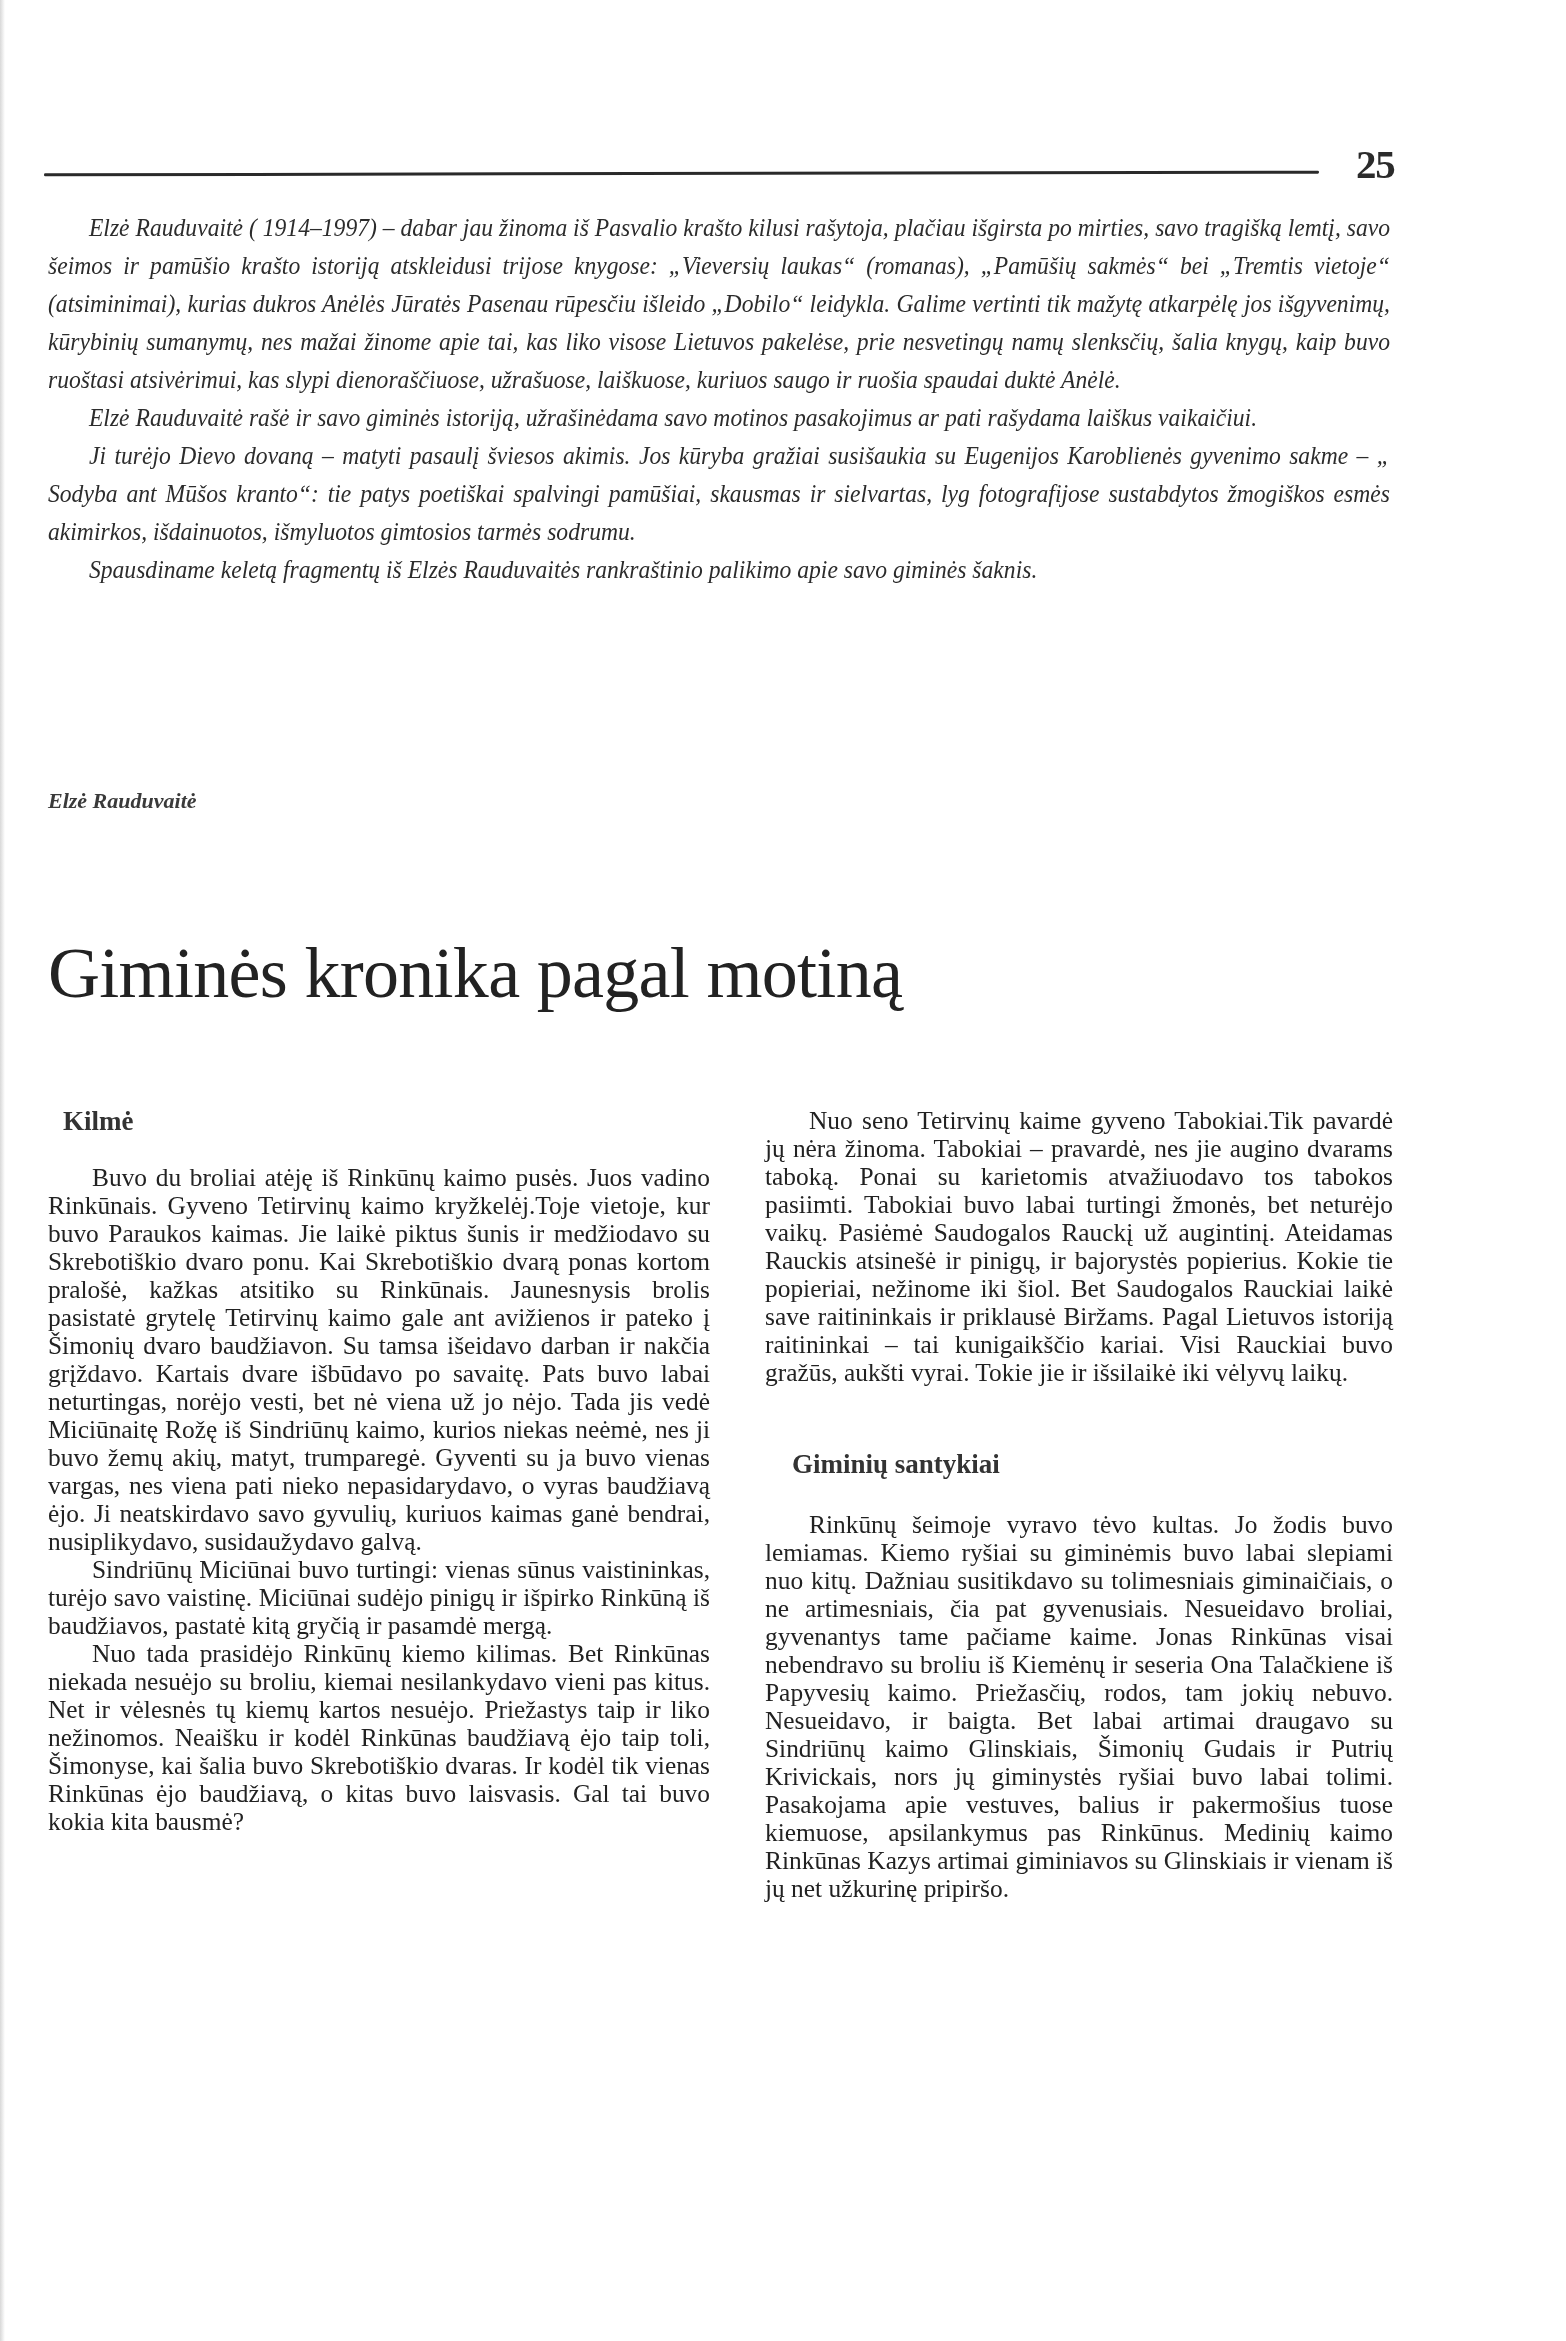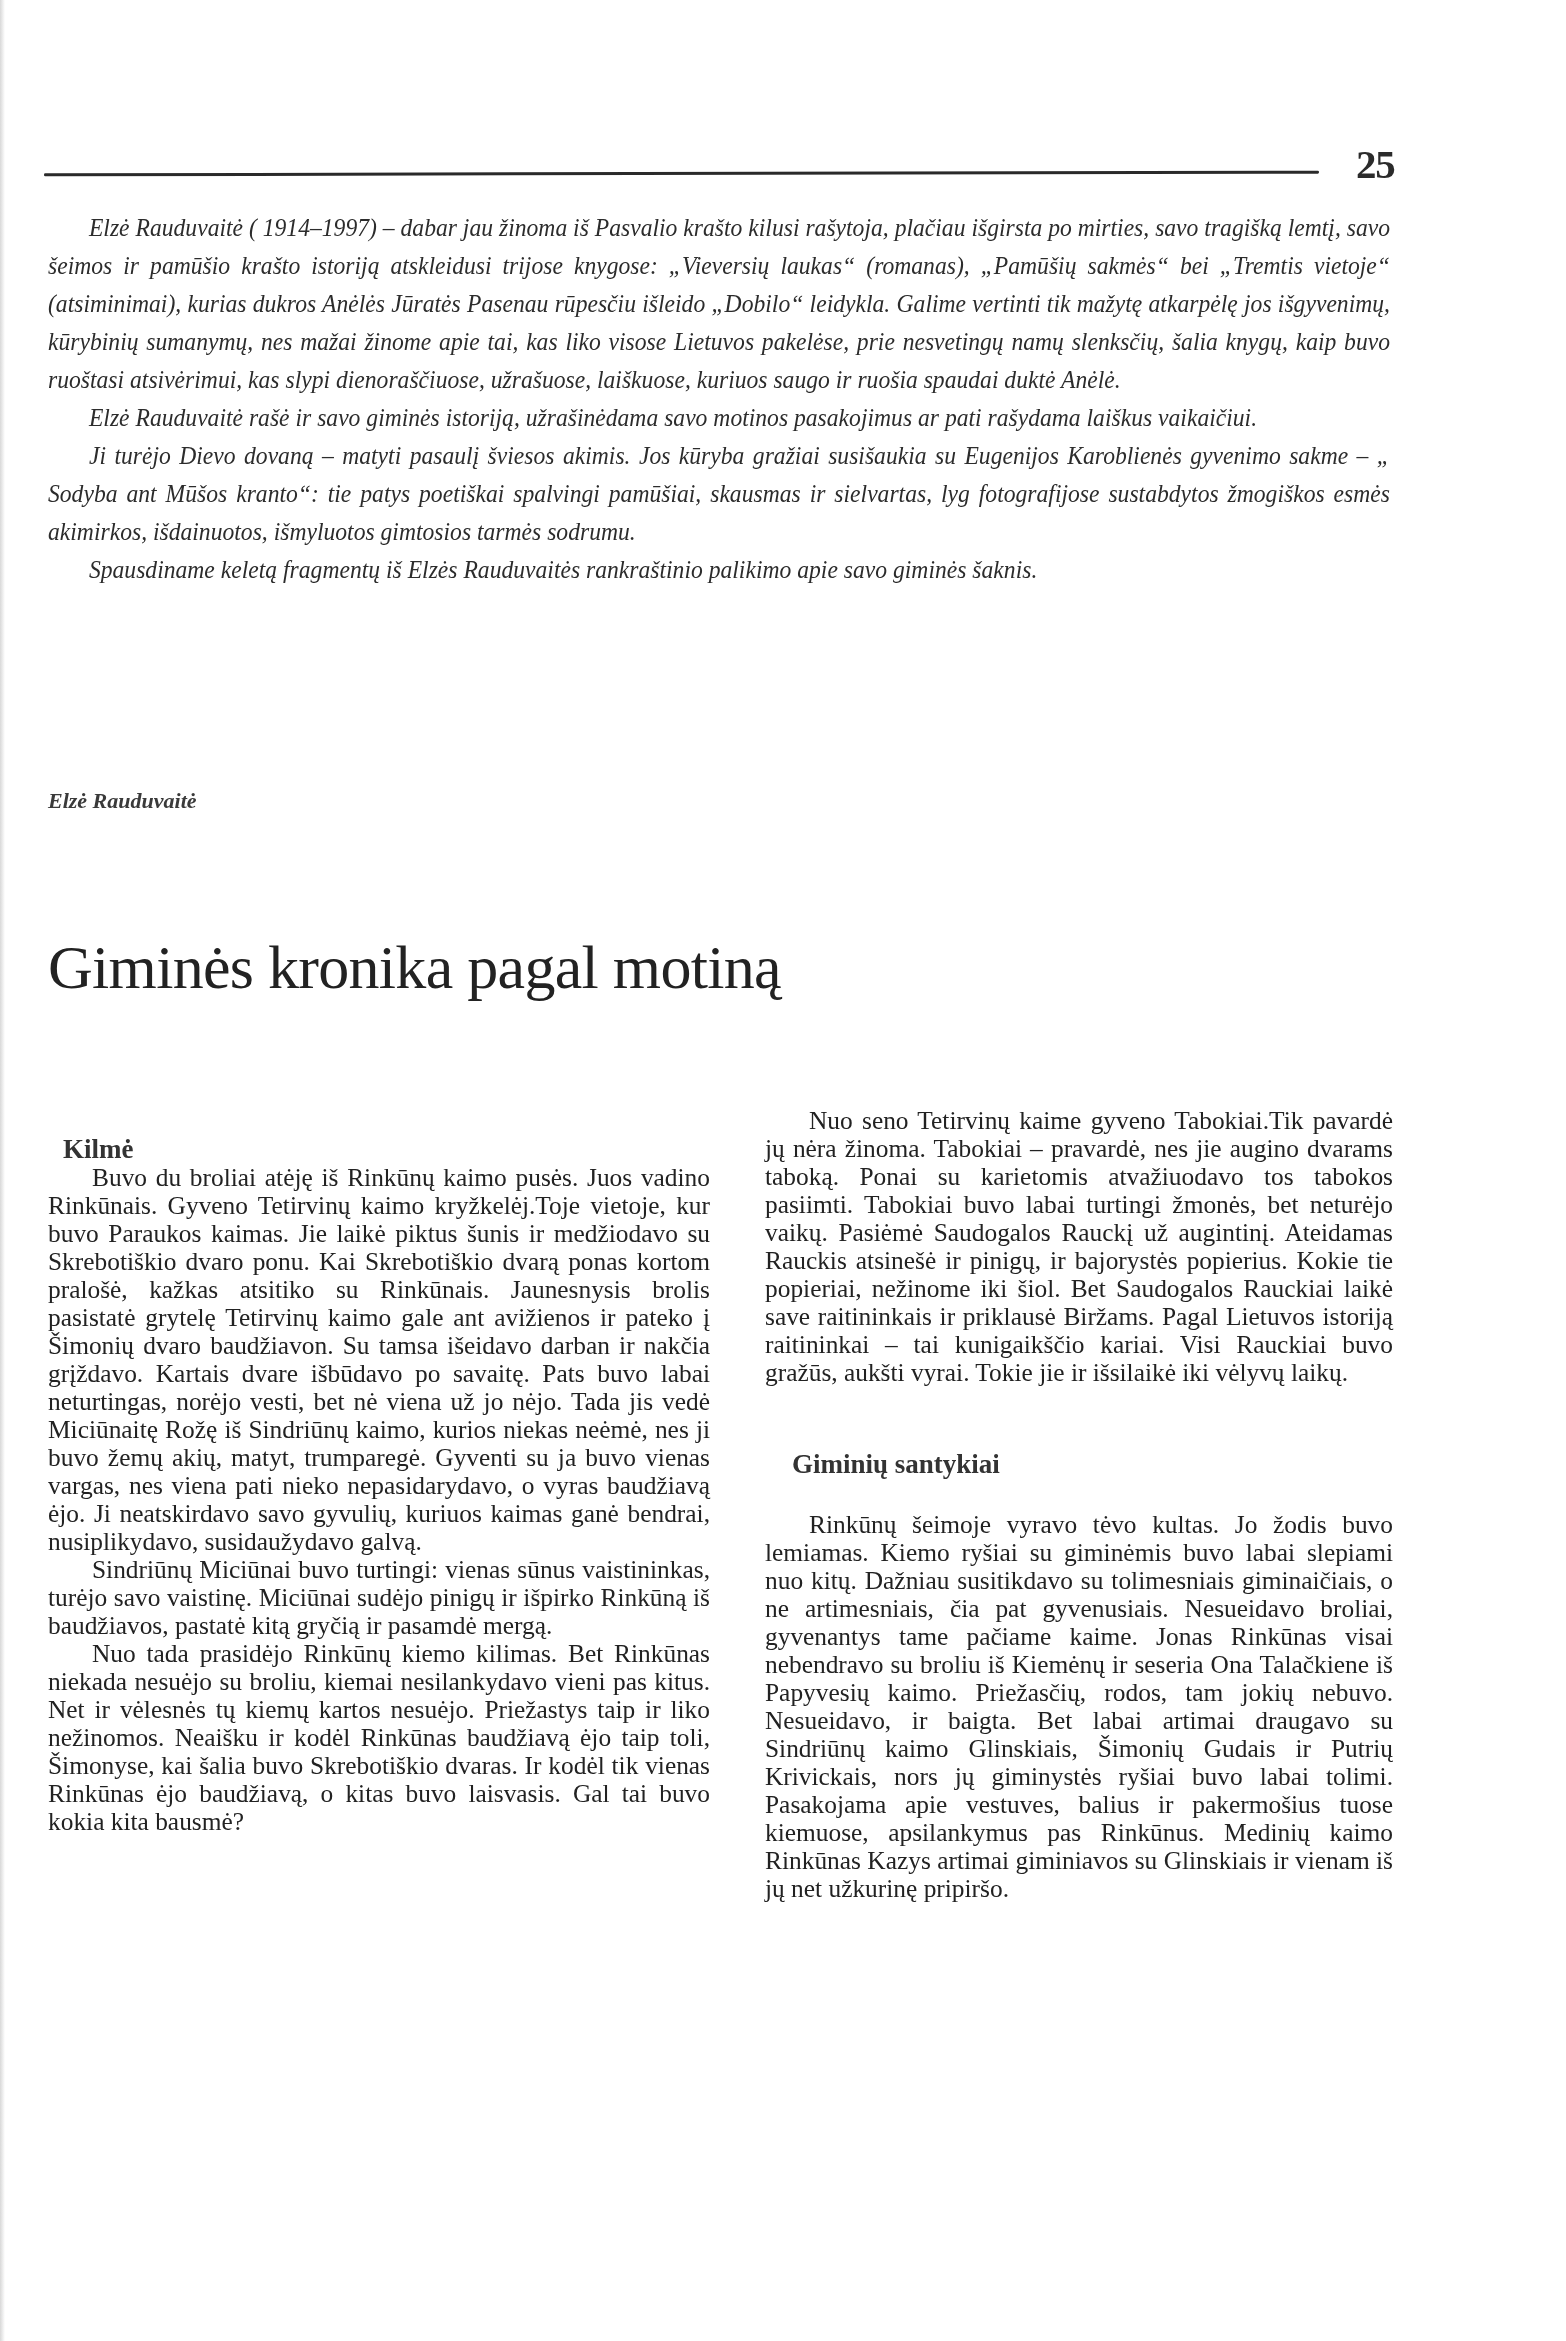--- a/index.html
+++ b/index.html
@@ -10,27 +10,27 @@
   .rule { position:absolute; left:44px; top:172px; width:1275px; height:3.3px;
           background:#2a2a2a; border-radius:1.3px; transform:skewY(-0.12deg); }
   .page-num { position:absolute; left:1356px; top:140px; font-size:41px; font-weight:bold;
               color:#2b2b2b; letter-spacing:-1.3px; }
   .intro { position:absolute; left:48px; top:208px; width:1343px;
            font-style:italic; font-size:25.4px; line-height:38px; color:#2c2c2c;
            text-align:justify; transform:scaleX(0.93); transform-origin:left top; width:1443px; }
   .intro p { margin:0; text-indent:44px; }
   .author { position:absolute; left:48px; top:788px; font-size:22px; font-weight:bold;
             font-style:italic; color:#3a3a3a; }
-  .title { position:absolute; left:48px; top:932px; font-size:62px; color:#222;
+  .title { position:absolute; left:48px; top:932px; font-size:72px; color:#222;
            letter-spacing:-0.7px; }
   .col { position:absolute; font-size:25.4px; line-height:28px; text-align:justify; color:#222; }
   .col p { margin:0; text-indent:44px; }
   .col.left { left:48px; top:1163px; width:662px; }
   .col.right { left:765px; top:1106px; width:628px; }
-  .heading { font-weight:bold; font-size:27px; color:#333;margin-top:28px; }
+  .heading { font-weight:bold; font-size:27px; color:#333; }
   .h-kilme { position:absolute; left:63px; top:1106px; }
   .h-santykiai { display:block; text-indent:0 !important; margin:64px 0 32px 27px !important; }
 </style>
 </head>
 <body>
 
 <div class="scan-edge"></div>
 
 <div class="rule"></div>
 <div class="page-num">25</div>

